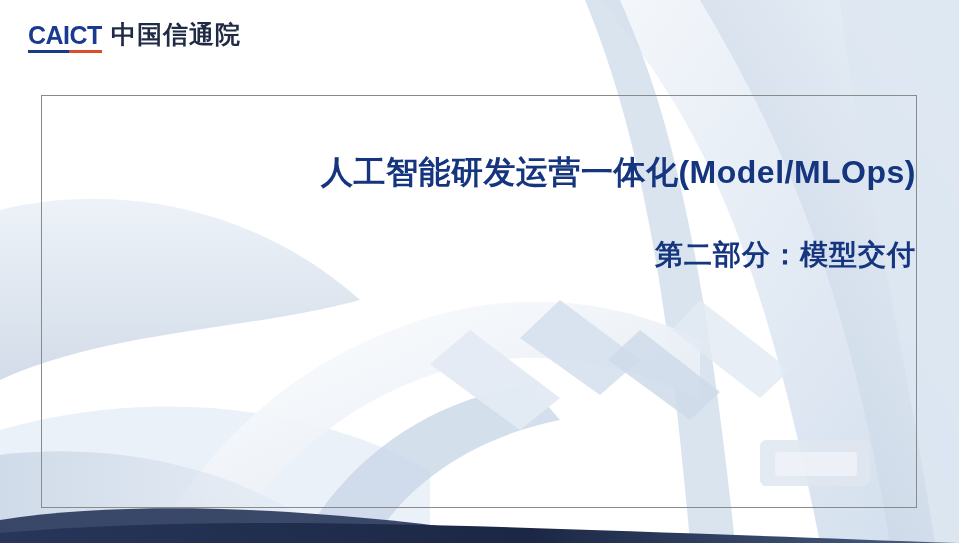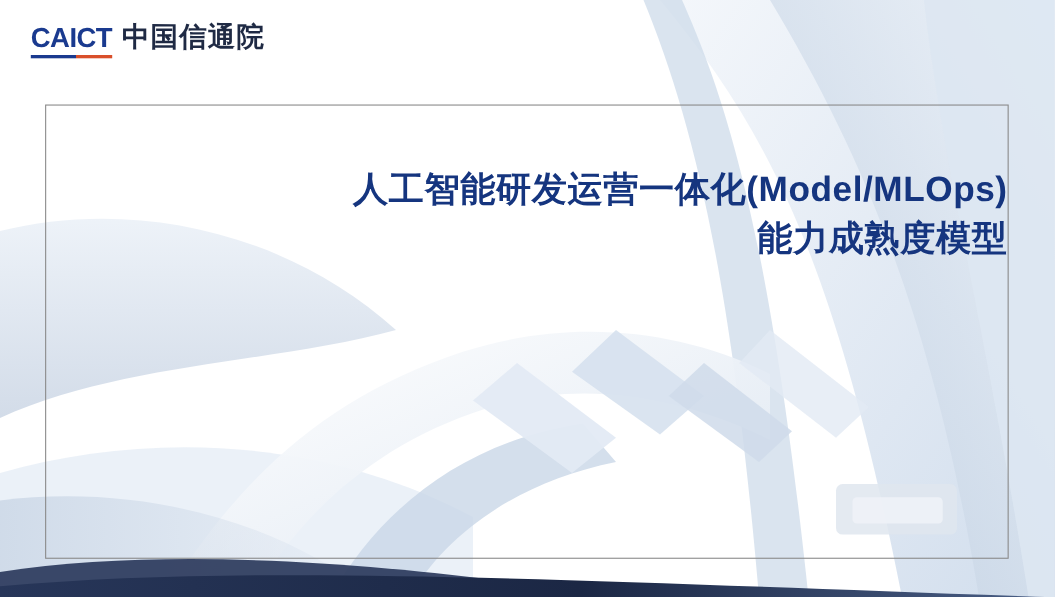--- a/index.html
+++ b/index.html
@@ -163,17 +163,17 @@
     <div class="logo-mark">
       <span>CAICT</span>
       <span class="bar"></span>
     </div>
     <div class="logo-cn">中国信通院</div>
   </div>
 
   <div class="frame">
     <div class="titles">
       <div class="title-main">人工智能研发运营一体化(Model/MLOps)</div>
-      <div class="title-main">能力成熟度模型</div>
+      <div class="subtitle">第二部分：模型交付</div>
     </div>
   </div>
 
 </div>
 
 </body></html>

